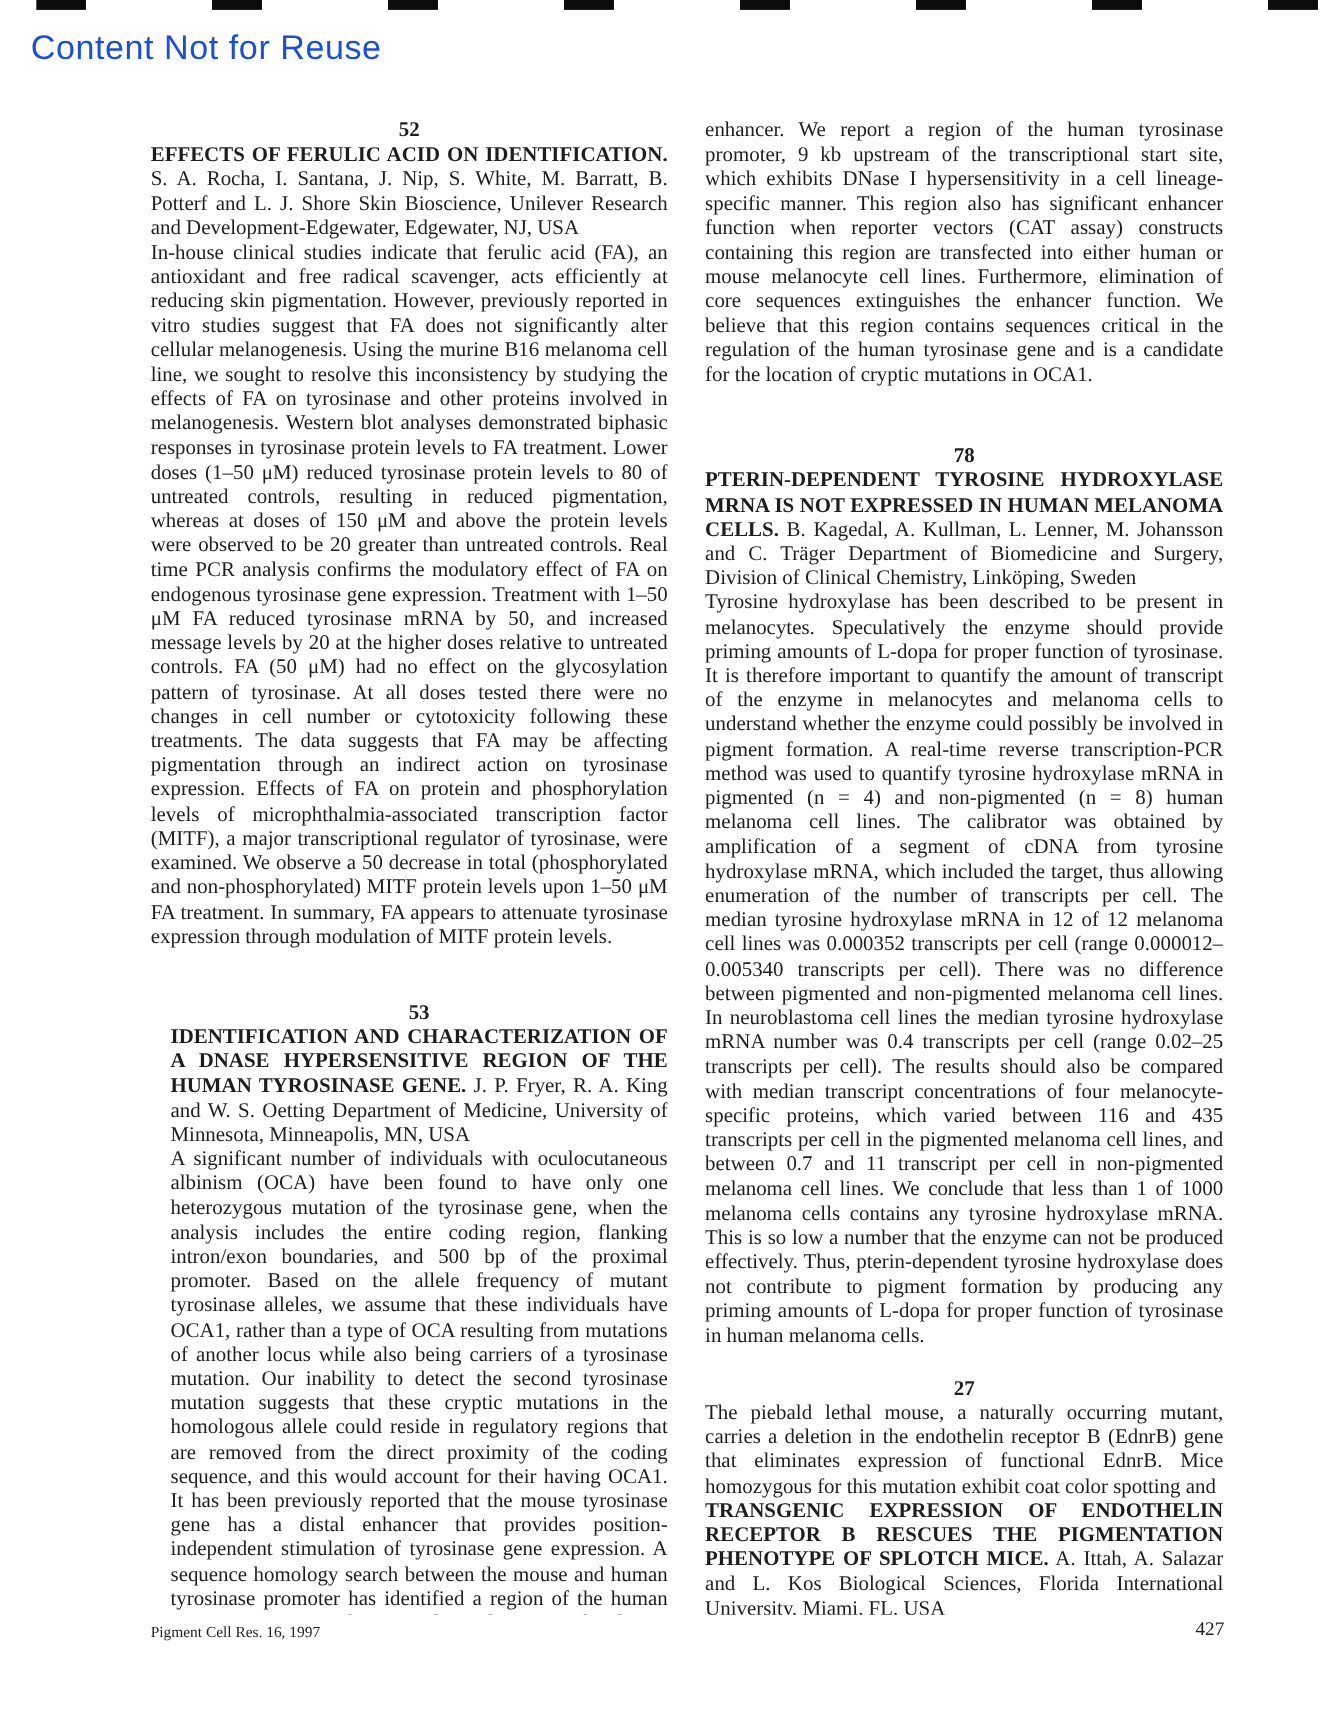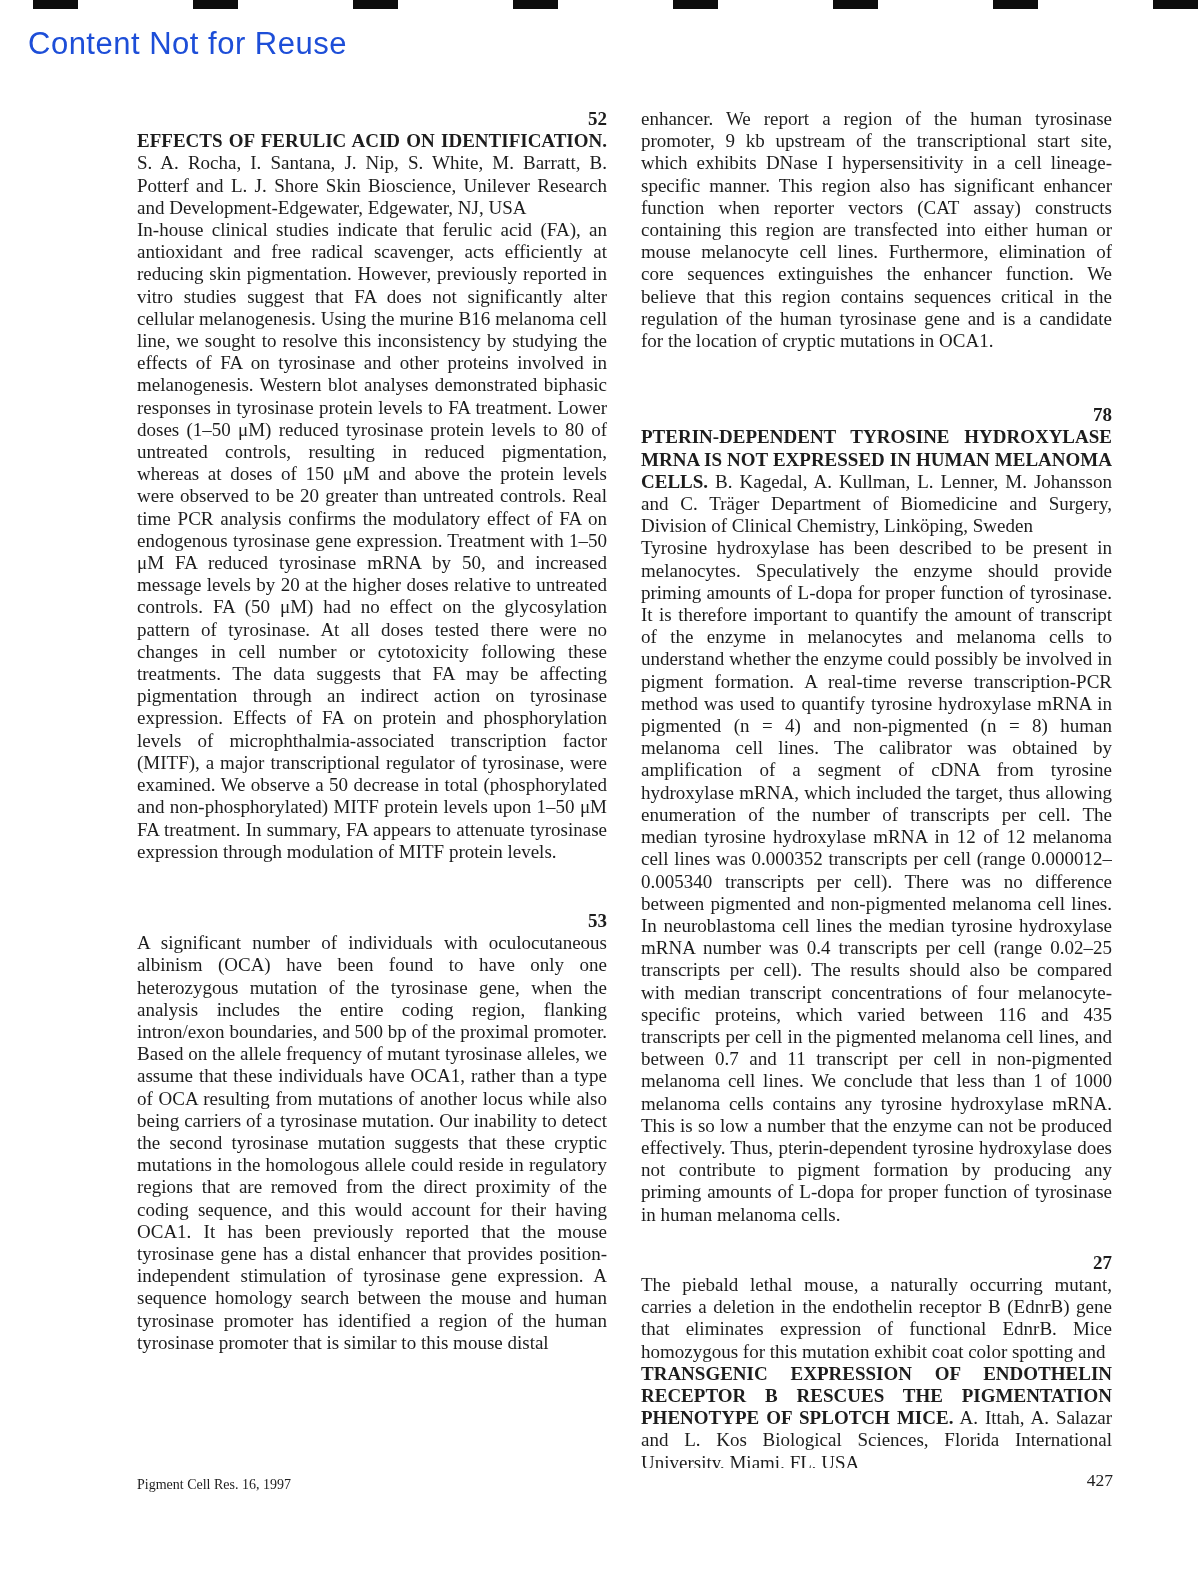--- a/index.html
+++ b/index.html
@@ -27,23 +27,23 @@
   .col {
     position: absolute; top: 108px;
     font-size: 19px; line-height: 22.2px;
     color: #1d1d1d;
     text-align: justify;
     max-height: 1360px; overflow: hidden;
   }
   .col-left  { left: 137px; width: 470px; }
   .col-right { left: 641px; width: 471px; }
   .col p { margin: 0; padding: 0; }
-  .abs-num { font-weight: bold; text-align: right; }
+  .abs-num { font-weight: bold; text-align: center; }
   .abs-title { font-weight: bold; }
-  .sec-53 { margin-top: 47px; }
+  .sec-53 { margin-top: 47px; margin-left: 18px; }
   .sec-54 { margin-top: 52px; }
   .sec-55 { margin-top: 26px; }
   .footer-journal {
     position: absolute; left: 137px; top: 1477px;
     font-size: 14px; color: #1d1d1d;
   }
   .footer-page {
     position: absolute; left: 1040px; top: 1470px; width: 73px;
     text-align: right; font-size: 17.5px; color: #1d1d1d;
   }
@@ -58,20 +58,21 @@
 <div class="col col-left">
 
   <section>
     <p class="abs-num">52</p>
     <p><b class="abs-title">EFFECTS OF FERULIC ACID ON IDENTIFICATION.</b> <span>S. A. Rocha, I. Santana, J. Nip, S. White, M. Barratt, B. Potterf and L. J. Shore Skin Bioscience, Unilever Research and Development-Edgewater, Edgewater, NJ, USA</span></p>
     <p>In-house clinical studies indicate that ferulic acid (FA), an antioxidant and free radical scavenger, acts efficiently at reducing skin pigmentation. However, previously reported in vitro studies suggest that FA does not significantly alter cellular melanogenesis. Using the murine B16 melanoma cell line, we sought to resolve this inconsistency by studying the effects of FA on tyrosinase and other proteins involved in melanogenesis. Western blot analyses demonstrated biphasic responses in tyrosinase protein levels to FA treatment. Lower doses (1–50 μM) reduced tyrosinase protein levels to 80 of untreated controls, resulting in reduced pigmentation, whereas at doses of 150 μM and above the protein levels were observed to be 20 greater than untreated controls. Real time PCR analysis confirms the modulatory effect of FA on endogenous tyrosinase gene expression. Treatment with 1–50 μM FA reduced tyrosinase mRNA by 50, and increased message levels by 20 at the higher doses relative to untreated controls. FA (50 μM) had no effect on the glycosylation pattern of tyrosinase. At all doses tested there were no changes in cell number or cytotoxicity following these treatments. The data suggests that FA may be affecting pigmentation through an indirect action on tyrosinase expression. Effects of FA on protein and phosphorylation levels of microphthalmia-associated transcription factor (MITF), a major transcriptional regulator of tyrosinase, were examined. We observe a 50 decrease in total (phosphorylated and non-phosphorylated) MITF protein levels upon 1–50 μM FA treatment. In summary, FA appears to attenuate tyrosinase expression through modulation of MITF protein levels.</p>
   </section>
 
   <section class="sec-53">
     <p class="abs-num">53</p>
+    <p><b class="abs-title">IDENTIFICATION AND CHARACTERIZATION OF A DNASE HYPERSENSITIVE REGION OF THE HUMAN TYROSINASE GENE.</b> <span>J. P. Fryer, R. A. King and W. S. Oetting Department of Medicine, University of Minnesota, Minneapolis, MN, USA</span></p>
     <p>A significant number of individuals with oculocutaneous albinism (OCA) have been found to have only one heterozygous mutation of the tyrosinase gene, when the analysis includes the entire coding region, flanking intron/exon boundaries, and 500 bp of the proximal promoter. Based on the allele frequency of mutant tyrosinase alleles, we assume that these individuals have OCA1, rather than a type of OCA resulting from mutations of another locus while also being carriers of a tyrosinase mutation. Our inability to detect the second tyrosinase mutation suggests that these cryptic mutations in the homologous allele could reside in regulatory regions that are removed from the direct proximity of the coding sequence, and this would account for their having OCA1. It has been previously reported that the mouse tyrosinase gene has a distal enhancer that provides position-independent stimulation of tyrosinase gene expression. A sequence homology search between the mouse and human tyrosinase promoter has identified a region of the human tyrosinase promoter that is similar to this mouse distal</p>
   </section>
 
 </div>
 
 <div class="col col-right">
 
   <p>enhancer. We report a region of the human tyrosinase promoter, 9 kb upstream of the transcriptional start site, which exhibits DNase I hypersensitivity in a cell lineage-specific manner. This region also has significant enhancer function when reporter vectors (CAT assay) constructs containing this region are transfected into either human or mouse melanocyte cell lines. Furthermore, elimination of core sequences extinguishes the enhancer function. We believe that this region contains sequences critical in the regulation of the human tyrosinase gene and is a candidate for the location of cryptic mutations in OCA1.</p>
 
   <section class="sec-54">

